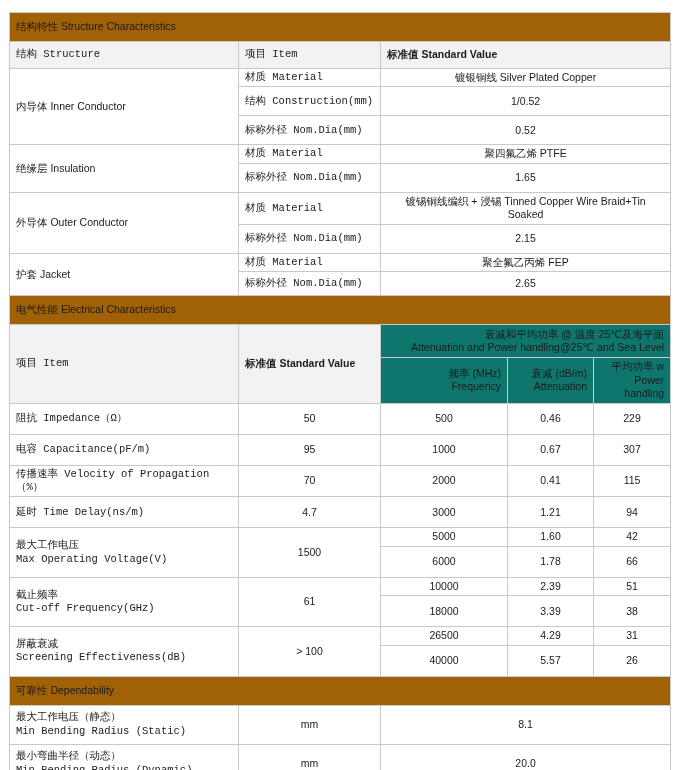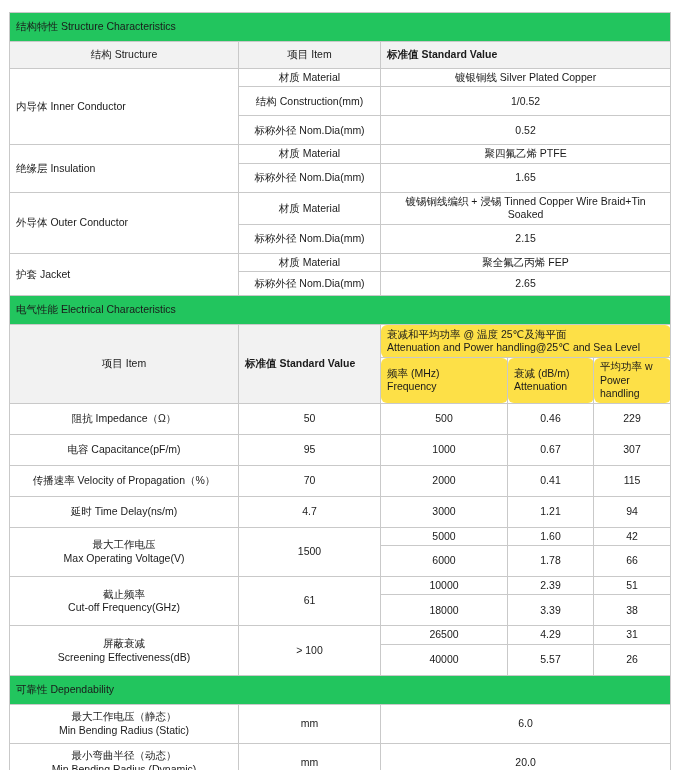--- a/index.html
+++ b/index.html
@@ -31,44 +31,43 @@
     border: 1px solid #c9c9c9;
     padding: 2px 6px;
     font-size: 10.5px;
     line-height: 1.28;
     vertical-align: middle;
     color: #1a1a1a;
     word-wrap: break-word;
   }
   
   td.section {
-    background: #22c55e;
+    background: #a16207;
     border-left: 4px solid #7fa8c4;
     border-top: 1px solid #a9c9dd;
     border-bottom: 1px solid #a9c9dd;
     border-right: 1px solid #a9c9dd;
     font-size: 12.5px;
     height: 24px;
     padding-left: 10px;
     color: #16324a;
   }
   
   td.colhead {
     background: #f2f2f2;
     height: 22px;
   }
   td.colhead.ctr { text-align: left; font-weight: bold; }
   td.subhead {
-    background: #fde047;
-    text-align: left;
+    background: #0f766e;
+    text-align: right;
     line-height: 1.3;
-    border-radius: 6px;
   }
   td.ctr { text-align: center; }
-  td.lbl { text-align: center; }
+  td.lbl { text-align: left; font-family: Liberation Mono, monospace; }
   td.grp { text-align: left; }
   .twoline { line-height: 1.32; }
 </style>
 </head>
 <body>
 
 <div class="sheet">
   <table class="spec">
     <colgroup>
       <col style="width:229px">
@@ -244,21 +243,21 @@
       <tr>
         <td class="section" colspan="5">可靠性 Dependability</td>
       </tr>
 
       <tr>
         <td class="lbl twoline" style="height:34px">
           <div>最大工作电压（静态）</div>
           <div>Min Bending Radius (Static)</div>
         </td>
         <td class="ctr">mm</td>
-        <td class="ctr" colspan="3">6.0</td>
+        <td class="ctr" colspan="3">8.1</td>
       </tr>
 
       <tr>
         <td class="lbl twoline" style="height:34px">
           <div>最小弯曲半径（动态）</div>
           <div>Min Bending Radius (Dynamic)</div>
         </td>
         <td class="ctr">mm</td>
         <td class="ctr" colspan="3">20.0</td>
       </tr>

